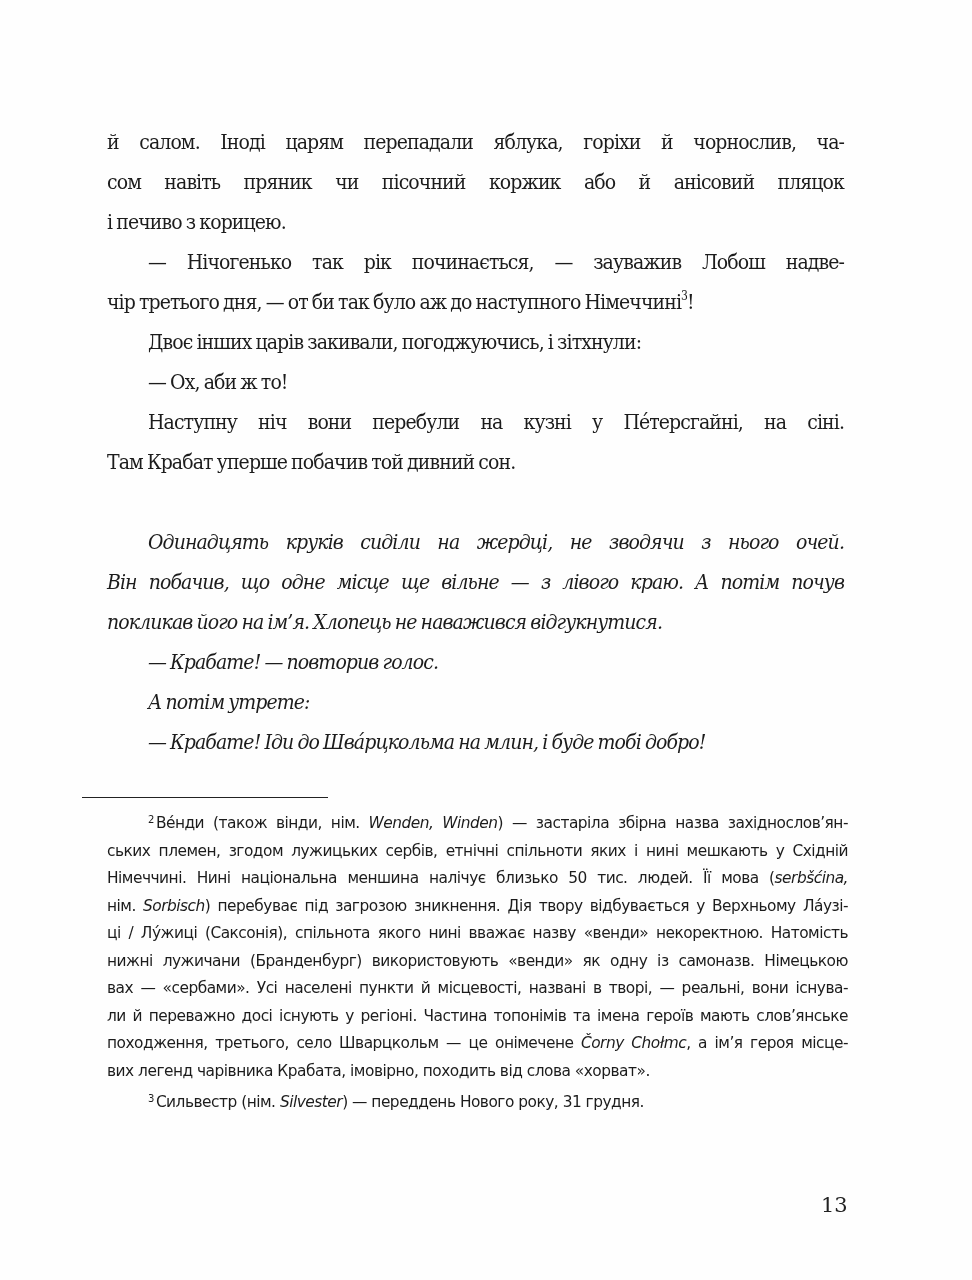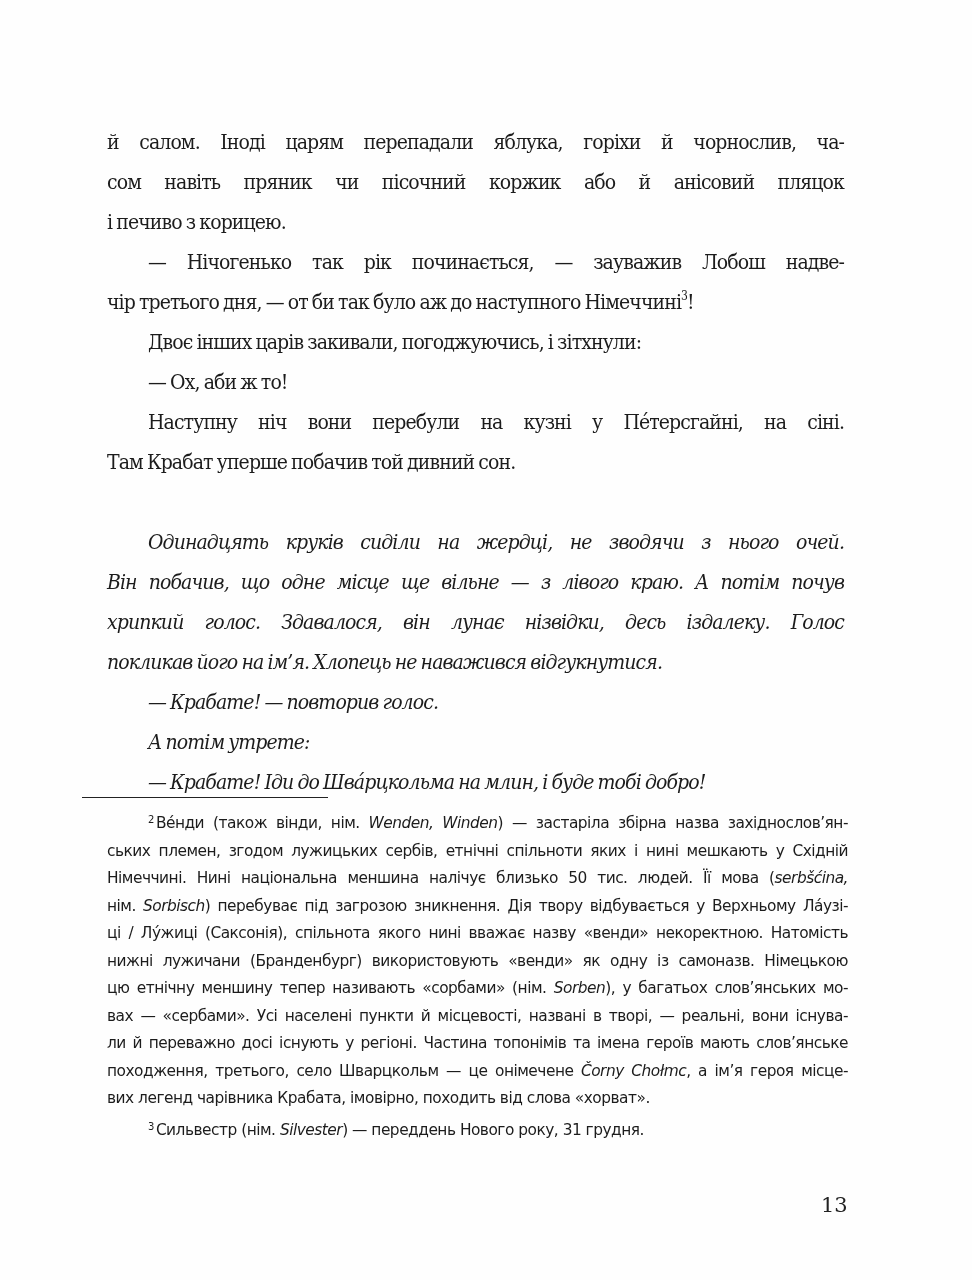--- a/index.html
+++ b/index.html
@@ -111,21 +111,20 @@
       <span class="line just" style="padding-left:41px">Наступну ніч вони перебули на кузні у Пе́терсгайні, на сіні.</span>
       <span class="line">Там Крабат уперше побачив той дивний сон.</span>
     </p>
 
     <div class="gap"></div>
 
     <div class="italic">
       <p class="para">
         <span class="line just" style="padding-left:41px">Одинадцять круків сиділи на жердці, не зводячи з нього очей.</span>
         <span class="line just">Він побачив, що одне місце ще вільне — з лівого краю. А потім почув</span>
-        <span class="line just">хрипкий голос. Здавалося, він лунає нізвідки, десь іздалеку. Голос</span>
         <span class="line">покликав його на ім’я. Хлопець не наважився відгукнутися.</span>
       </p>
       <p class="para">
         <span class="line" style="padding-left:41px">— Крабате! — повторив голос.</span>
       </p>
       <p class="para">
         <span class="line" style="padding-left:41px">А потім утрете:</span>
       </p>
       <p class="para">
         <span class="line" style="padding-left:41px">— Крабате! Іди до Шва́рцкольма на млин, і буде тобі добро!</span>
@@ -137,21 +136,20 @@
 <div class="footnote-rule"></div>
 
 <div class="footnotes">
   <div class="fn" id="fn-2">
       <span class="line first just"><span class="fn-mark">2</span><span>Ве́нди (також вінди, нім. </span><span style="font-style: italic;">Wenden, Winden</span><span>) — застаріла збірна назва західнослов’ян-</span></span>
       <span class="line just"><span>ських племен, згодом лужицьких сербів, етнічні спільноти яких і нині мешкають у Східній</span></span>
       <span class="line just"><span>Німеччині. Нині національна меншина налічує близько 50 тис. людей. Її мова (</span><span style="font-style: italic;">serbšćina,</span></span>
       <span class="line just"><span>нім. </span><span style="font-style: italic;">Sorbisch</span><span>) перебуває під загрозою зникнення. Дія твору відбувається у Верхньому Ла́узі-</span></span>
       <span class="line just"><span>ці / Лу́жиці (Саксонія), спільнота якого нині вважає назву «венди» некоректною. Натомість</span></span>
       <span class="line just"><span>нижні лужичани (Бранденбург) використовують «венди» як одну із самоназв. Німецькою</span></span>
-      <span class="line just"><span>цю етнічну меншину тепер називають «сорбами» (нім. </span><span style="font-style: italic;">Sorben</span><span>), у багатьох слов’янських мо-</span></span>
       <span class="line just"><span>вах — «сербами». Усі населені пункти й місцевості, названі в творі, — реальні, вони існува-</span></span>
       <span class="line just"><span>ли й переважно досі існують у регіоні. Частина топонімів та імена героїв мають слов’янське</span></span>
       <span class="line just"><span>походження, третього, село Шварцкольм — це онімечене </span><span style="font-style: italic;">Čorny Chołmc</span><span>, а ім’я героя місце-</span></span>
       <span class="line"><span>вих легенд чарівника Крабата, імовірно, походить від слова «хорват».</span></span>
     </div>
   <div class="fn" id="fn-3">
       <span class="line first"><span class="fn-mark">3</span><span>Сильвестр (нім. </span><span style="font-style: italic;">Silvester</span><span>) — переддень Нового року, 31 грудня.</span></span>
     </div>
 </div>
 

